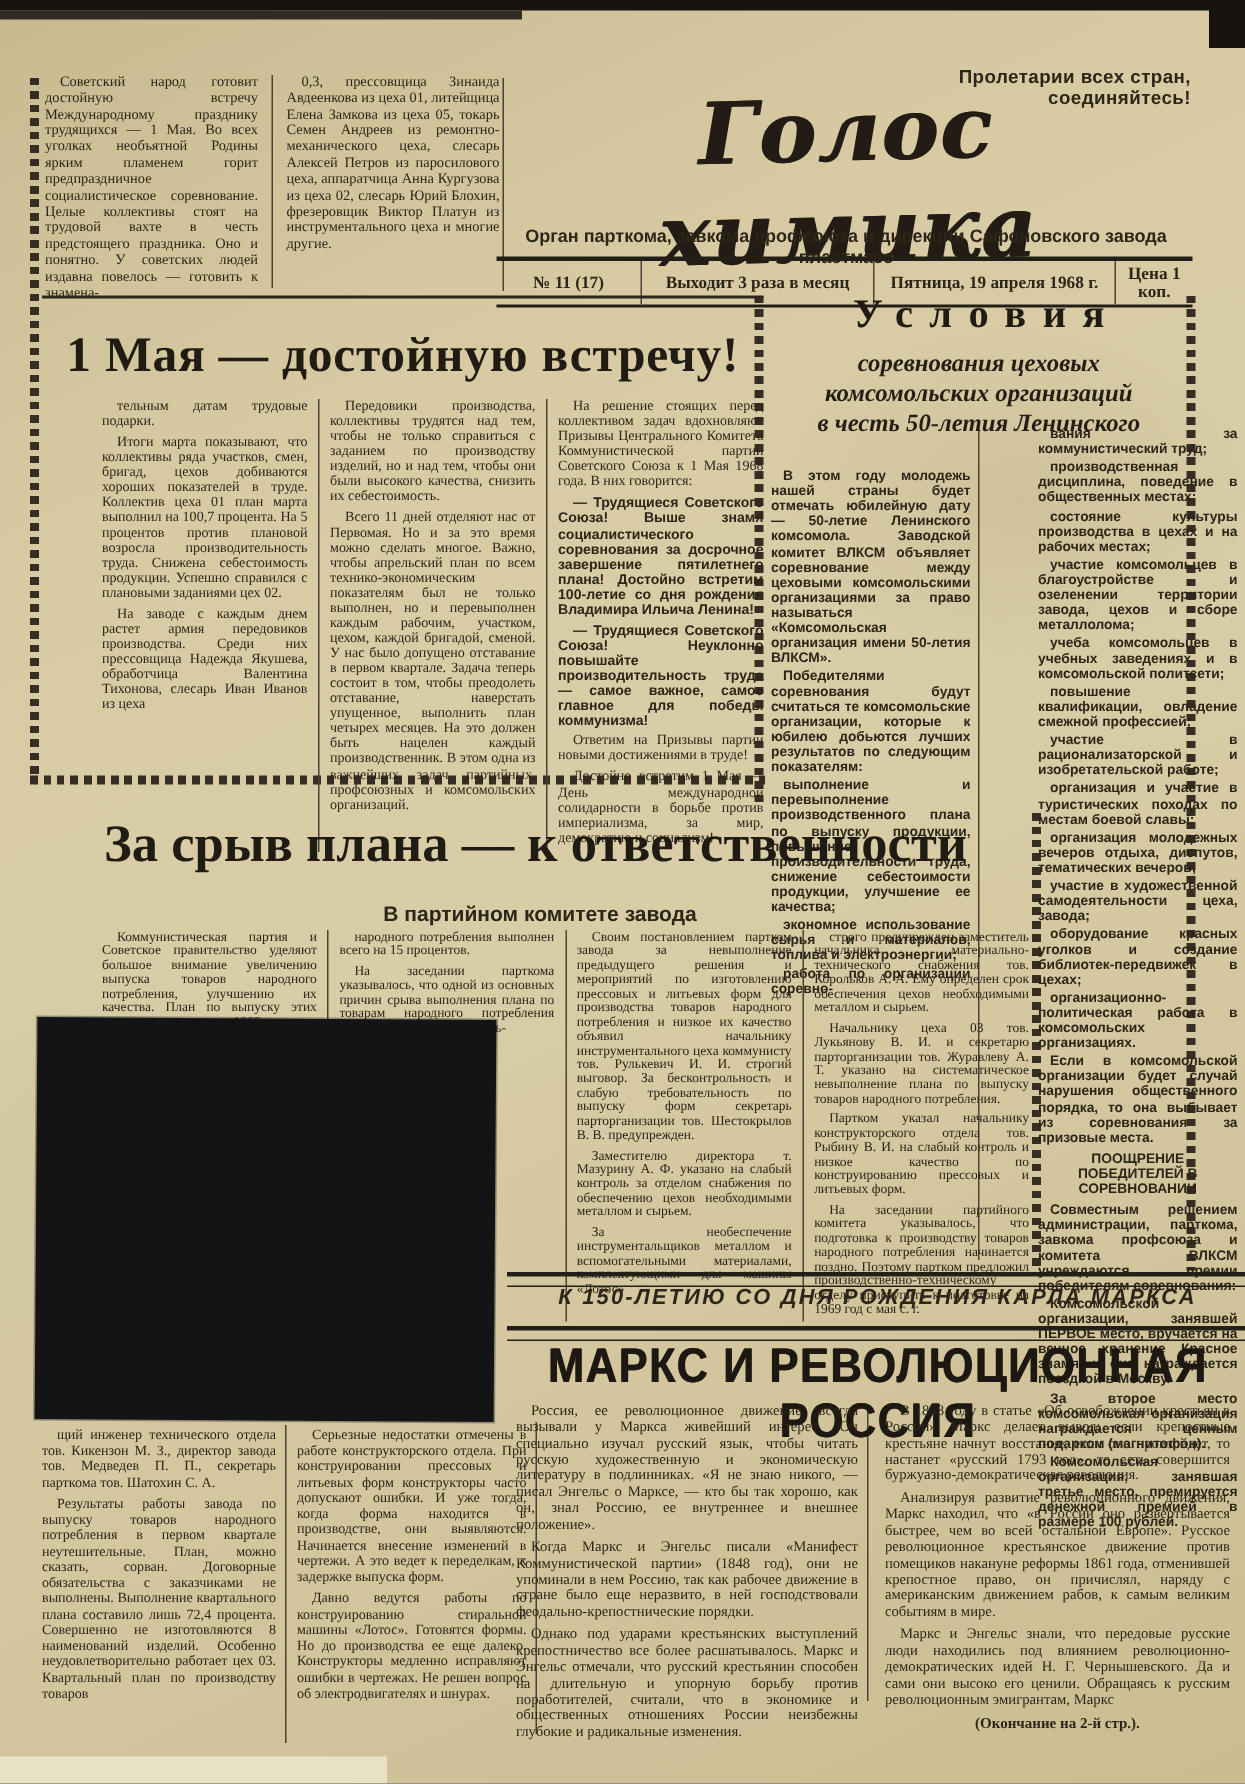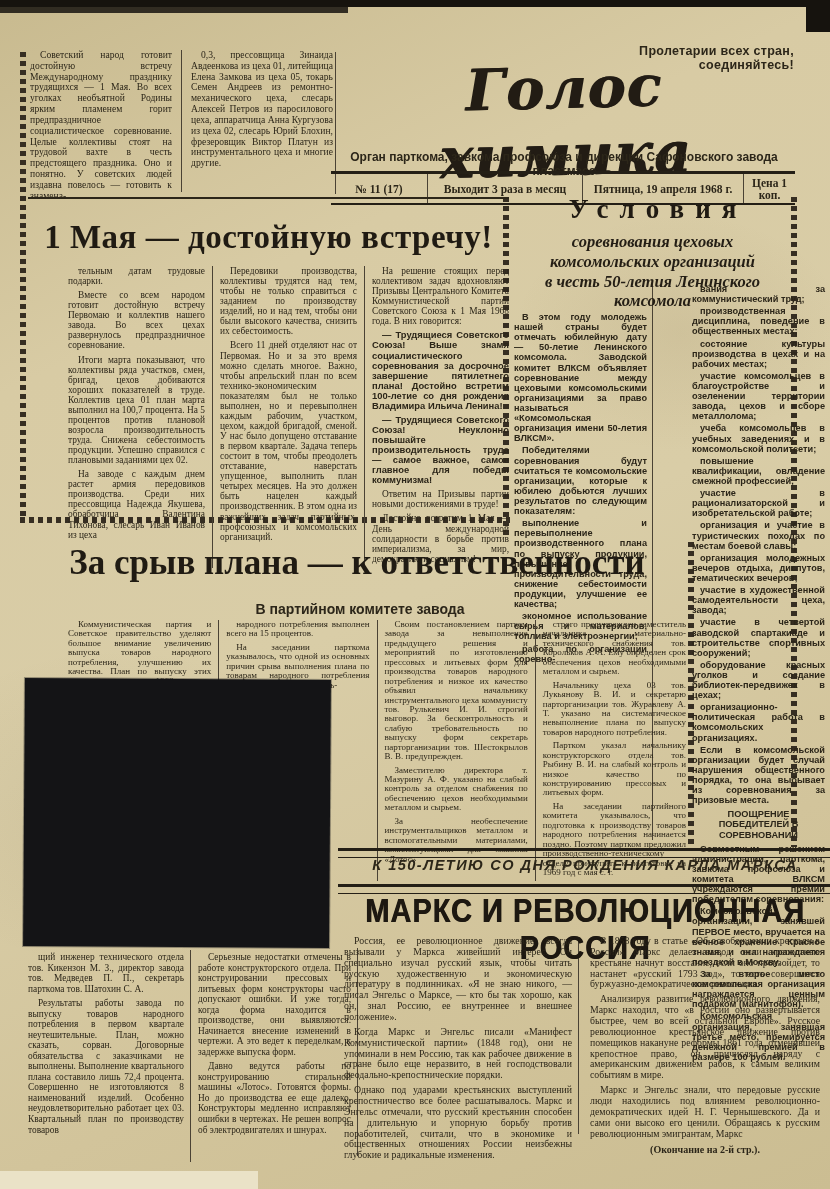--- a/index.html
+++ b/index.html
@@ -135,21 +135,20 @@
     <div class="lead-col p">Советский народ готовит достойную встречу Международному празднику трудящихся — 1 Мая. Во всех уголках необъятной Родины ярким пламенем горит предпраздничное социалистическое соревнование. Целые коллективы стоят на трудовой вахте в честь предстоящего праздника. Оно и понятно. У советских людей издавна повелось — готовить к знамена-</div>
     <div class="lead-col p">0,3, прессовщица Зинаида Авдеенкова из цеха 01, литейщица Елена Замкова из цеха 05, токарь Семен Андреев из ремонтно-механического цеха, слесарь Алексей Петров из паросилового цеха, аппаратчица Анна Кургузова из цеха 02, слесарь Юрий Блохин, фрезеровщик Виктор Платун из инструментального цеха и многие другие.</div>
   </section>
 
   <div class="abs" id="may-toprule"></div>
   <section class="abs" id="may">
     <h1 id="may-headline">1 Мая — достойную встречу!</h1>
     <div id="may-cols">
       <div class="ncol">
         <p class="p">тельным датам трудовые подарки.</p>
-        <p class="p">Вместе со всем народом готовит достойную встречу Первомаю и коллектив нашего завода. Во всех цехах развернулось предпраздничное соревнование.</p>
         <p class="p">Итоги марта показывают, что коллективы ряда участков, смен, бригад, цехов добиваются хороших показателей в труде. Коллектив цеха 01 план марта выполнил на 100,7 процента. На 5 процентов против плановой возросла производительность труда. Снижена себестоимость продукции. Успешно справился с плановыми заданиями цех 02.</p>
         <p class="p">На заводе с каждым днем растет армия передовиков производства. Среди них прессовщица Надежда Якушева, обработчица Валентина Тихонова, слесарь Иван Иванов из цеха</p>
       </div>
       <div class="ncol">
         <p class="p">Передовики производства, коллективы трудятся над тем, чтобы не только справиться с заданием по производству изделий, но и над тем, чтобы они были высокого качества, снизить их себестоимость.</p>
         <p class="p">Всего 11 дней отделяют нас от Первомая. Но и за это время можно сделать многое. Важно, чтобы апрельский план по всем технико-экономическим показателям был не только выполнен, но и перевыполнен каждым рабочим, участком, цехом, каждой бригадой, сменой. У нас было допущено отставание в первом квартале. Задача теперь состоит в том, чтобы преодолеть отставание, наверстать упущенное, выполнить план четырех месяцев. На это должен быть нацелен каждый производственник. В этом одна из важнейших задач партийных, профсоюзных и комсомольских организаций.</p>
       </div>
       <div class="ncol">
         <p class="p">На решение стоящих перед коллективом задач вдохновляют Призывы Центрального Комитета Коммунистической партии Советского Союза к 1 Мая 1968 года. В них говорится:</p>
         <p class="p slogan-p">— Трудящиеся Советского Союза! Выше знамя социалистического соревнования за досрочное завершение пятилетнего плана! Достойно встретим 100-летие со дня рождения Владимира Ильича Ленина!</p>
@@ -158,41 +157,39 @@
         <p class="p">Достойно встретим 1 Мая — День международной солидарности в борьбе против империализма, за мир, демократию и социализм!</p>
       </div>
     </div>
   </section>
 
   <div class="abs" id="usl-title">Условия</div>
   <div class="abs" id="usl-sub">
     <div>соревнования цеховых</div>
     <div>комсомольских организаций</div>
     <div>в честь 50-летия Ленинского</div>
-    <div>комсомола</div>
   </div>
   <div class="abs usl-col" id="usl-colA">
     <p class="p">В этом году молодежь нашей страны будет отмечать юбилейную дату — 50-летие Ленинского комсомола. Заводской комитет ВЛКСМ объявляет соревнование между цеховыми комсомольскими организациями за право называться «Комсомольская организация имени 50-летия ВЛКСМ».</p>
     <p class="p">Победителями соревнования будут считаться те комсомольские организации, которые к юбилею добьются лучших результатов по следующим показателям:</p>
     <p class="p">выполнение и перевыполнение производственного плана по выпуску продукции, повышение производительности труда, снижение себестоимости продукции, улучшение ее качества;</p>
     <p class="p">экономное использование сырья и материалов, топлива и электроэнергии;</p>
     <p class="p">работа по организации соревно-</p>
   </div>
   <div class="abs usl-col" id="usl-colB">
     <p class="p">вания за коммунистический труд;</p>
     <p class="p">производственная дисциплина, поведение в общественных местах;</p>
     <p class="p">состояние культуры производства в цехах и на рабочих местах;</p>
     <p class="p">участие комсомольцев в благоустройстве и озеленении территории завода, цехов и сборе металлолома;</p>
     <p class="p">учеба комсомольцев в учебных заведениях и в комсомольской политсети;</p>
     <p class="p">повышение квалификации, овладение смежной профессией;</p>
     <p class="p">участие в рационализаторской и изобретательской работе;</p>
     <p class="p">организация и участие в туристических походах по местам боевой славы;</p>
     <p class="p">организация молодежных вечеров отдыха, диспутов, тематических вечеров;</p>
     <p class="p">участие в художественной самодеятельности цеха, завода;</p>
-    <p class="p">участие в четвертой заводской спартакиаде и строительстве спортивных сооружений;</p>
     <p class="p">оборудование красных уголков и создание библиотек-передвижек в цехах;</p>
     <p class="p">организационно-политическая работа в комсомольских организациях.</p>
     <p class="p">Если в комсомольской организации будет случай нарушения общественного порядка, то она выбывает из соревнования за призовые места.</p>
     <p class="p" id="usl-award">ПООЩРЕНИЕ ПОБЕДИТЕЛЕЙ В СОРЕВНОВАНИИ</p>
     <p class="p">Совместным решением администрации, парткома, завкома профсоюза и комитета ВЛКСМ учреждаются премии победителям соревнования:</p>
     <p class="p">Комсомольской организации, занявшей ПЕРВОЕ место, вручается на вечное хранение Красное знамя, и она награждается поездкой в Москву.</p>
     <p class="p">За второе место комсомольская организация награждается ценным подарком (магнитофон).</p>
     <p class="p">Комсомольская организация, занявшая третье место, премируется денежной премией в размере 100 рублей.</p>
   </div>
 

